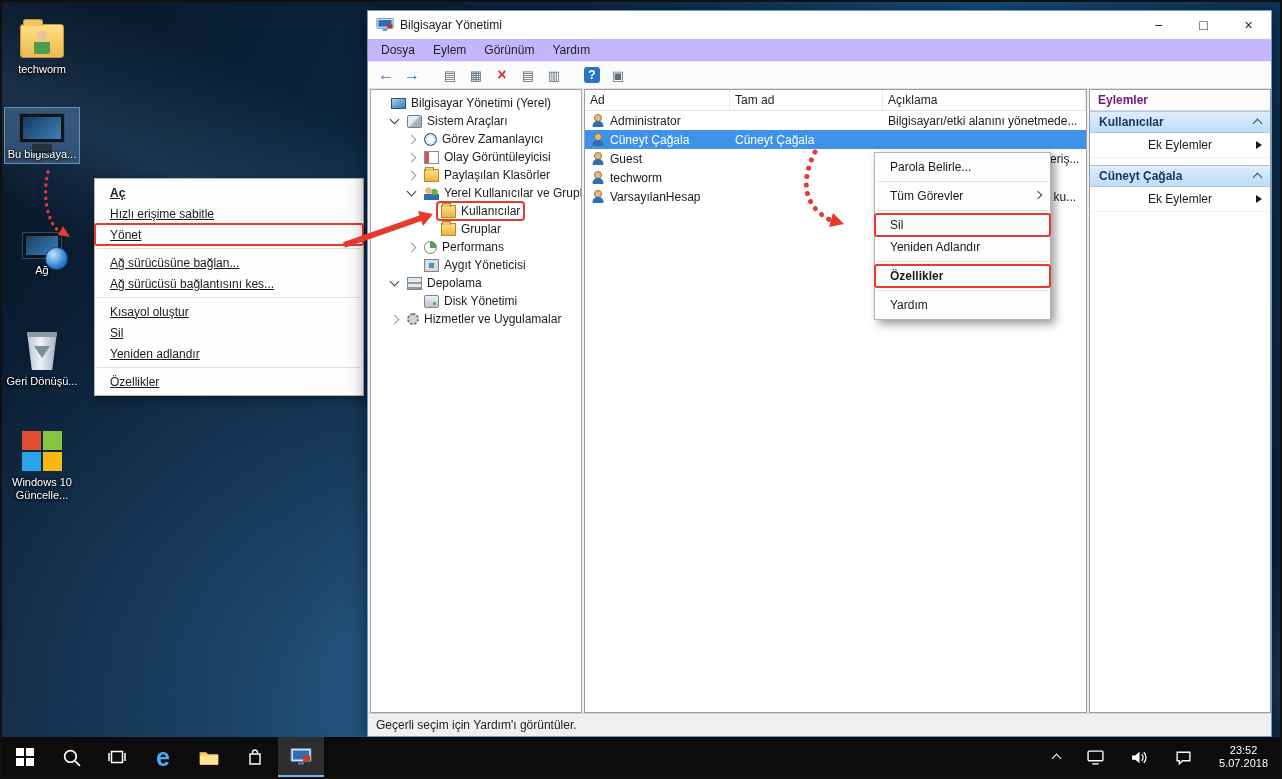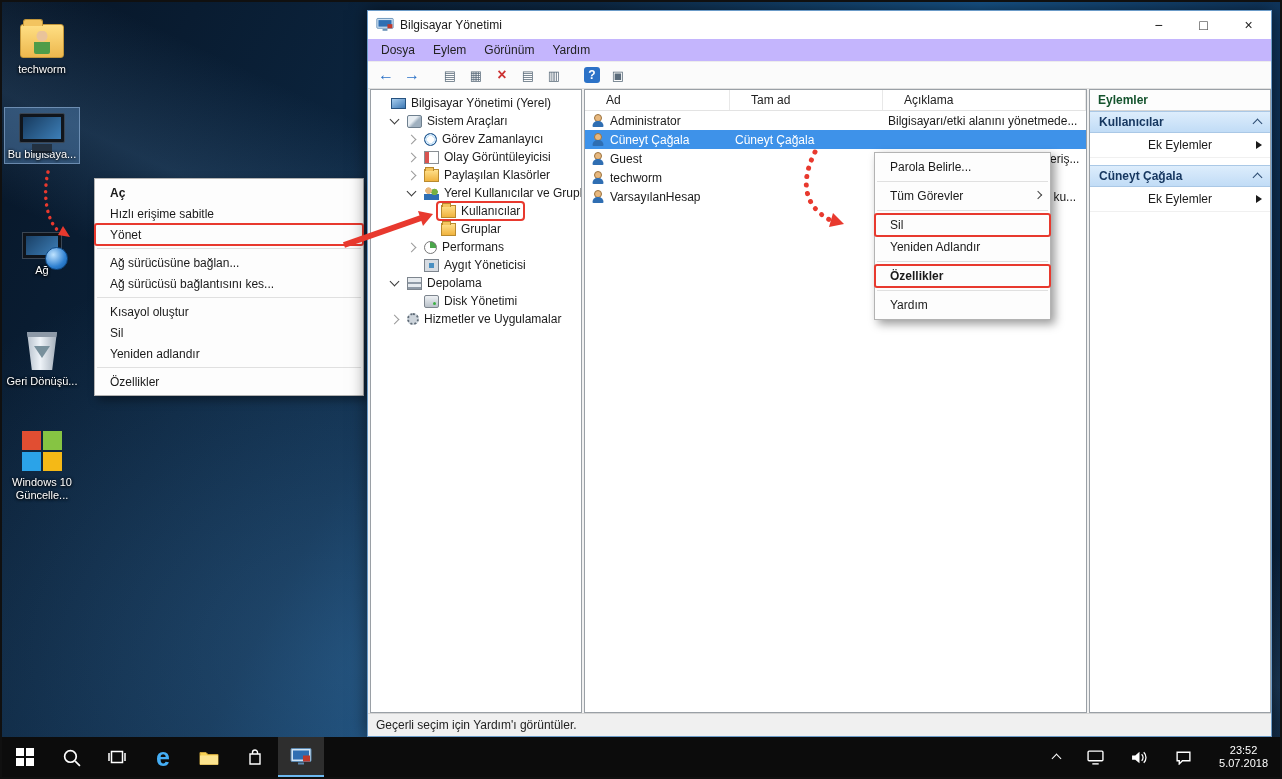--- a/index.html
+++ b/index.html
@@ -54,21 +54,21 @@
   .menu{position:absolute;background:#fdfdfd;border:1px solid #b3b3b3;box-shadow:4px 4px 9px rgba(0,0,0,.4);padding:3px 0;margin-left:27px;}
   .mitem{position:relative;display:flex;align-items:center;padding:0 24px 0 15px;color:#1a1a1a;cursor:pointer;}
   .mitem.bold{font-weight:bold;}
   .mitem.boxed{outline:2px solid #e8392e;outline-offset:-1px;border-radius:2px;}
   .msep{height:1px;background:#e0e0e0;margin:3px 2px;}
   .subarrow{display:none;}
   .mitem.submenu .subarrow{display:block;position:absolute;right:9px;top:50%;width:6px;height:6px;margin-top:-4px;
     border-right:1.5px solid #444;border-bottom:1.5px solid #444;transform:rotate(-45deg);}
 
   .desktop-menu{left:65px;top:176px;width:270px;z-index:5;}
-  .desktop-menu .mitem{height:21px;}
+  .desktop-menu .mitem{height:21px;text-decoration:underline;}
   .list-menu{left:845px;top:150px;width:177px;z-index:30;}
   .list-menu .mitem{height:22px;}
 
   
   .window{position:absolute;left:365px;top:8px;width:905px;height:727px;background:#f0f0f0;
     border:1px solid #6b9bc8;box-shadow:0 0 16px rgba(0,0,0,.55);z-index:10;}
   .titlebar{position:absolute;left:0;top:0;right:0;height:28px;background:#fff;display:flex;align-items:center;padding-left:8px;}
   .wicon{width:18px;height:16px;margin-right:6px;flex:none;}
   .wtitle{color:#1a1a1a;font-size:12px;}
   .wcontrols{margin-left:auto;display:flex;height:100%;}
@@ -116,27 +116,27 @@
   .ico-devices::before{content:"";position:absolute;inset:3px 4px;background:#4a90c2;}
   .ico-storage{background:linear-gradient(#e6eaee 0 4px,#8f9aa6 4px 6px,#e6eaee 6px 9px,#8f9aa6 9px 11px,#e6eaee 11px);border:1px solid #7d858e;}
   .ico-disk{background:linear-gradient(#eef1f4,#b9c1c9);border:1px solid #7d858e;border-radius:2px;}
   .ico-disk::after{content:"";position:absolute;right:2px;bottom:2px;width:3px;height:3px;border-radius:50%;background:#3cb043;}
   .ico-services{width:12px;height:12px;border-radius:50%;background:#cdd4db;border:2px dotted #5f6b77;}
   .ico-user::before{content:"";position:absolute;top:0;left:50%;transform:translateX(-50%);width:6px;height:6px;border-radius:50%;background:#e8b87e;border:1px solid #9a7340;}
   .ico-user::after{content:"";position:absolute;bottom:0;left:50%;transform:translateX(-50%);width:11px;height:6px;border-radius:5px 5px 1px 1px;background:#2f6eb2;}
 
   
   .lhdr{display:grid;grid-template-columns:145px 153px 1fr;height:21px;border-bottom:1px solid #e3e3e3;}
-  .hcell{display:flex;align-items:center;padding-left:21px;border-right:1px solid #e8e8e8;color:#222;cursor:pointer;overflow:hidden;white-space:nowrap;}
+  .hcell{display:flex;align-items:center;padding-left:5px;border-right:1px solid #e8e8e8;color:#222;cursor:pointer;overflow:hidden;white-space:nowrap;}
   .lrow{display:grid;grid-template-columns:145px 153px 1fr;height:19px;align-items:center;color:#1a1a1a;cursor:pointer;}
   .lrow.selected{background:#3e92e9;color:#fff;}
   .lcell{overflow:hidden;white-space:nowrap;padding-left:5px;display:flex;align-items:center;}
 
   
-  .ahdr{height:21px;line-height:21px;font-weight:bold;color:#14532d;padding-left:8px;border-bottom:1px solid #d7d7d7;background:#fdfdfd;}
+  .ahdr{height:21px;line-height:21px;font-weight:bold;color:#701a75;padding-left:8px;border-bottom:1px solid #d7d7d7;background:#fdfdfd;}
   .agroup-bar{height:22px;display:flex;align-items:center;justify-content:space-between;padding:0 9px;
     background:linear-gradient(#ddedfc,#c1dcf6);border-top:1px solid #aac8e6;border-bottom:1px solid #aac8e6;
     color:#15365f;font-weight:bold;cursor:pointer;}
   .chev-up{width:7px;height:7px;border-left:1.6px solid #2a4a70;border-top:1.6px solid #2a4a70;transform:rotate(45deg);margin-top:3px;}
   .aitem{position:relative;height:25px;display:flex;align-items:center;justify-content:center;color:#1a1a1a;cursor:pointer;border-bottom:1px solid #f0f0f0;}
   .tri-right{position:absolute;right:8px;top:50%;margin-top:-4px;width:0;height:0;border-top:4px solid transparent;border-bottom:4px solid transparent;border-left:6px solid #1a1a1a;}
   .agap{height:7px;}
 
   .statusbar{position:absolute;left:0;right:0;bottom:0;height:23px;background:#f0f0f0;border-top:1px solid #d4d4d4;
     display:flex;align-items:center;padding-left:8px;color:#222;}

